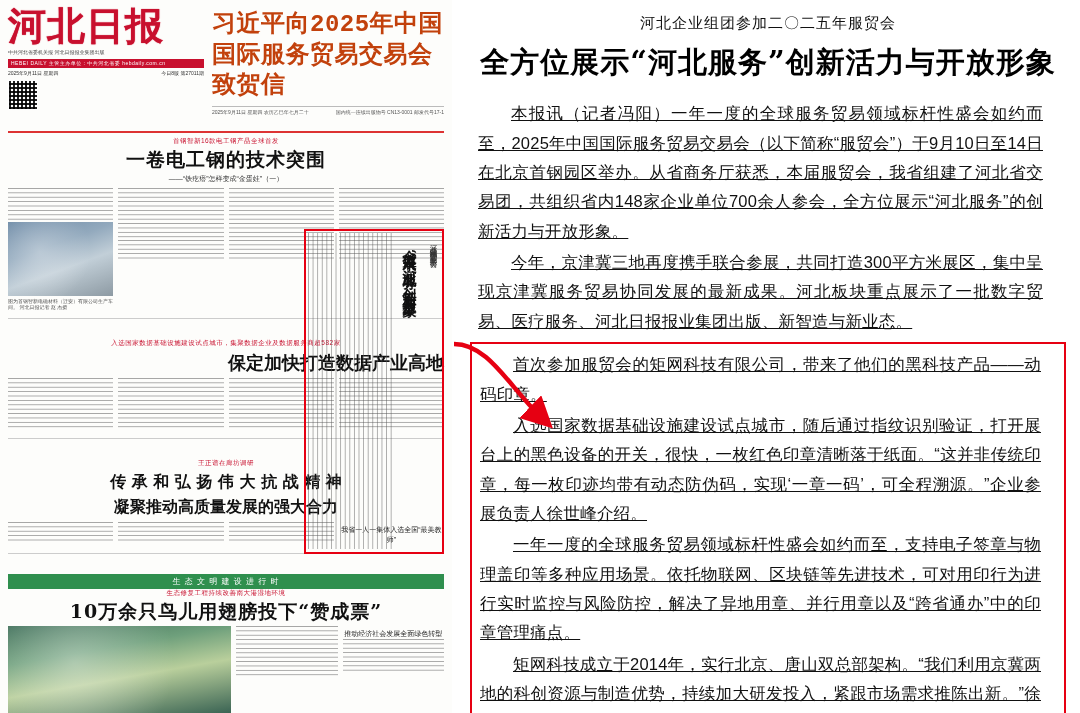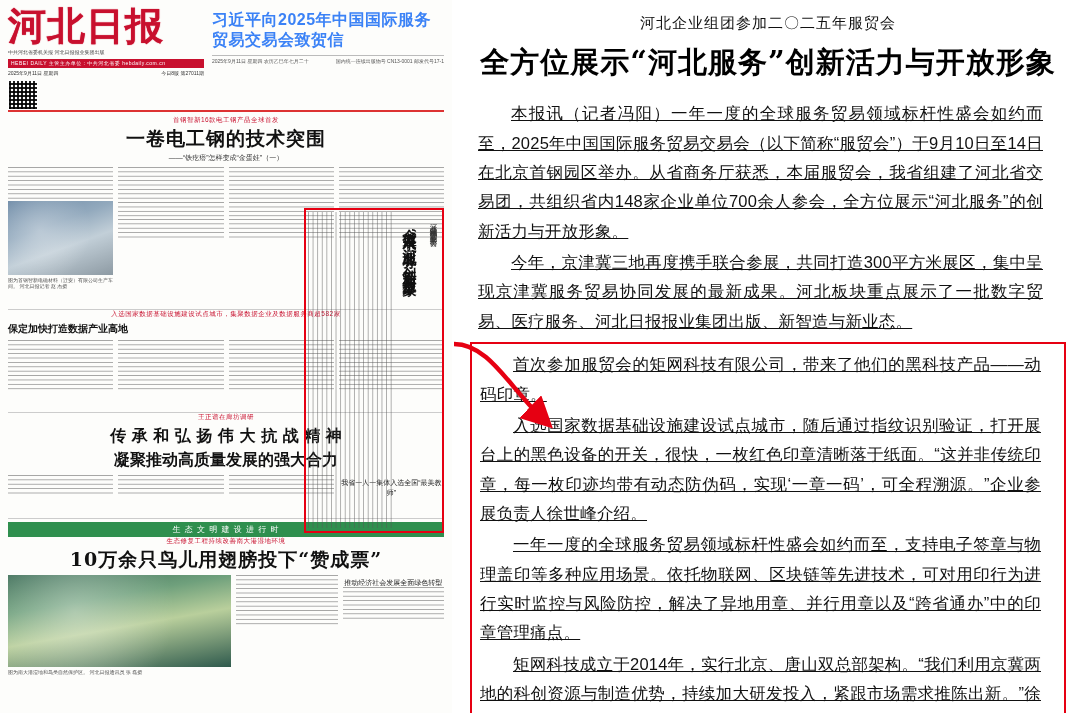--- a/index.html
+++ b/index.html
@@ -23,21 +23,21 @@
     width: 452px; height: 713px;
     background: #fdfdfb;
     padding: 6px 8px 0 8px;
     overflow: hidden;
   }
   .np-masthead {
     display: flex;
     align-items: flex-start;
     gap: 8px;
     border-bottom: 2px solid #d33;
-    padding-bottom: 0;
+    padding-bottom: 16px;
   }
   .np-logo {
     width: 196px;
     flex: none;
   }
   .np-logo-title {
     font-family: "DejaVu Serif", serif;
     font-weight: bold;
     font-size: 38px;
     color: #c8102e;
@@ -76,45 +76,45 @@
       repeating-linear-gradient(0deg,#222 0 2px,#fff 2px 4px),
       repeating-linear-gradient(90deg,#222 0 2px,#fff 2px 4px);
     background-blend-mode: multiply;
     border: 1px solid #fff;
   }
   .np-headline-block {
     flex: 1;
     padding-top: 4px;
   }
   .np-head-main {
-    font-family: Liberation Sans, sans-serif;
-    font-weight: bold;
-    font-size: 16px;
+    font-family: Liberation Mono, monospace;
+    font-weight: bold;
+    font-size: 24px;
     line-height: 1.28;
-    color: #3b82f6;
+    color: #c2410c;
     letter-spacing: 0.5px;
   }
   .np-date-row {
     display: flex;
     justify-content: space-between;
     font-size: 5px;
     color: #555;
     margin-top: 4px;
     border-top: 1px solid #bbb;
     padding-top: 2px;
   }
 
   .np-body {
     position: relative;
     margin-top: 4px;
   }
   .np-section {
     border-bottom: 1px solid #ccc;
-    padding-bottom: 20px;
-    margin-bottom: 0;
+    padding-bottom: 8px;
+    margin-bottom: 20px;
   }
   .np-kicker {
     font-size: 6.5px;
     color: #c8102e;
     text-align: center;
     letter-spacing: 0.5px;
     margin-bottom: 2px;
   }
   .np-title-1 {
     font-family: "DejaVu Serif", serif;
@@ -167,22 +167,22 @@
     content:"";
     position:absolute; inset:0;
     background: radial-gradient(circle at 30% 40%, rgba(255,255,255,.35), transparent 60%);
   }
   .np-cap {
     font-size: 5px; color: #555; margin-top: 2px;
   }
   .np-title-2 {
     font-family: "DejaVu Serif", serif;
     font-weight: bold;
-    font-size: 10px;
-    text-align: left;
+    font-size: 18px;
+    text-align: right;
     color: #111;
     line-height: 1.25;
     margin-top: 4px;
   }
   .np-title-3 {
     font-family: "DejaVu Serif", serif;
     font-weight: bold;
     font-size: 16px;
     text-align: center;
     color: #111;

